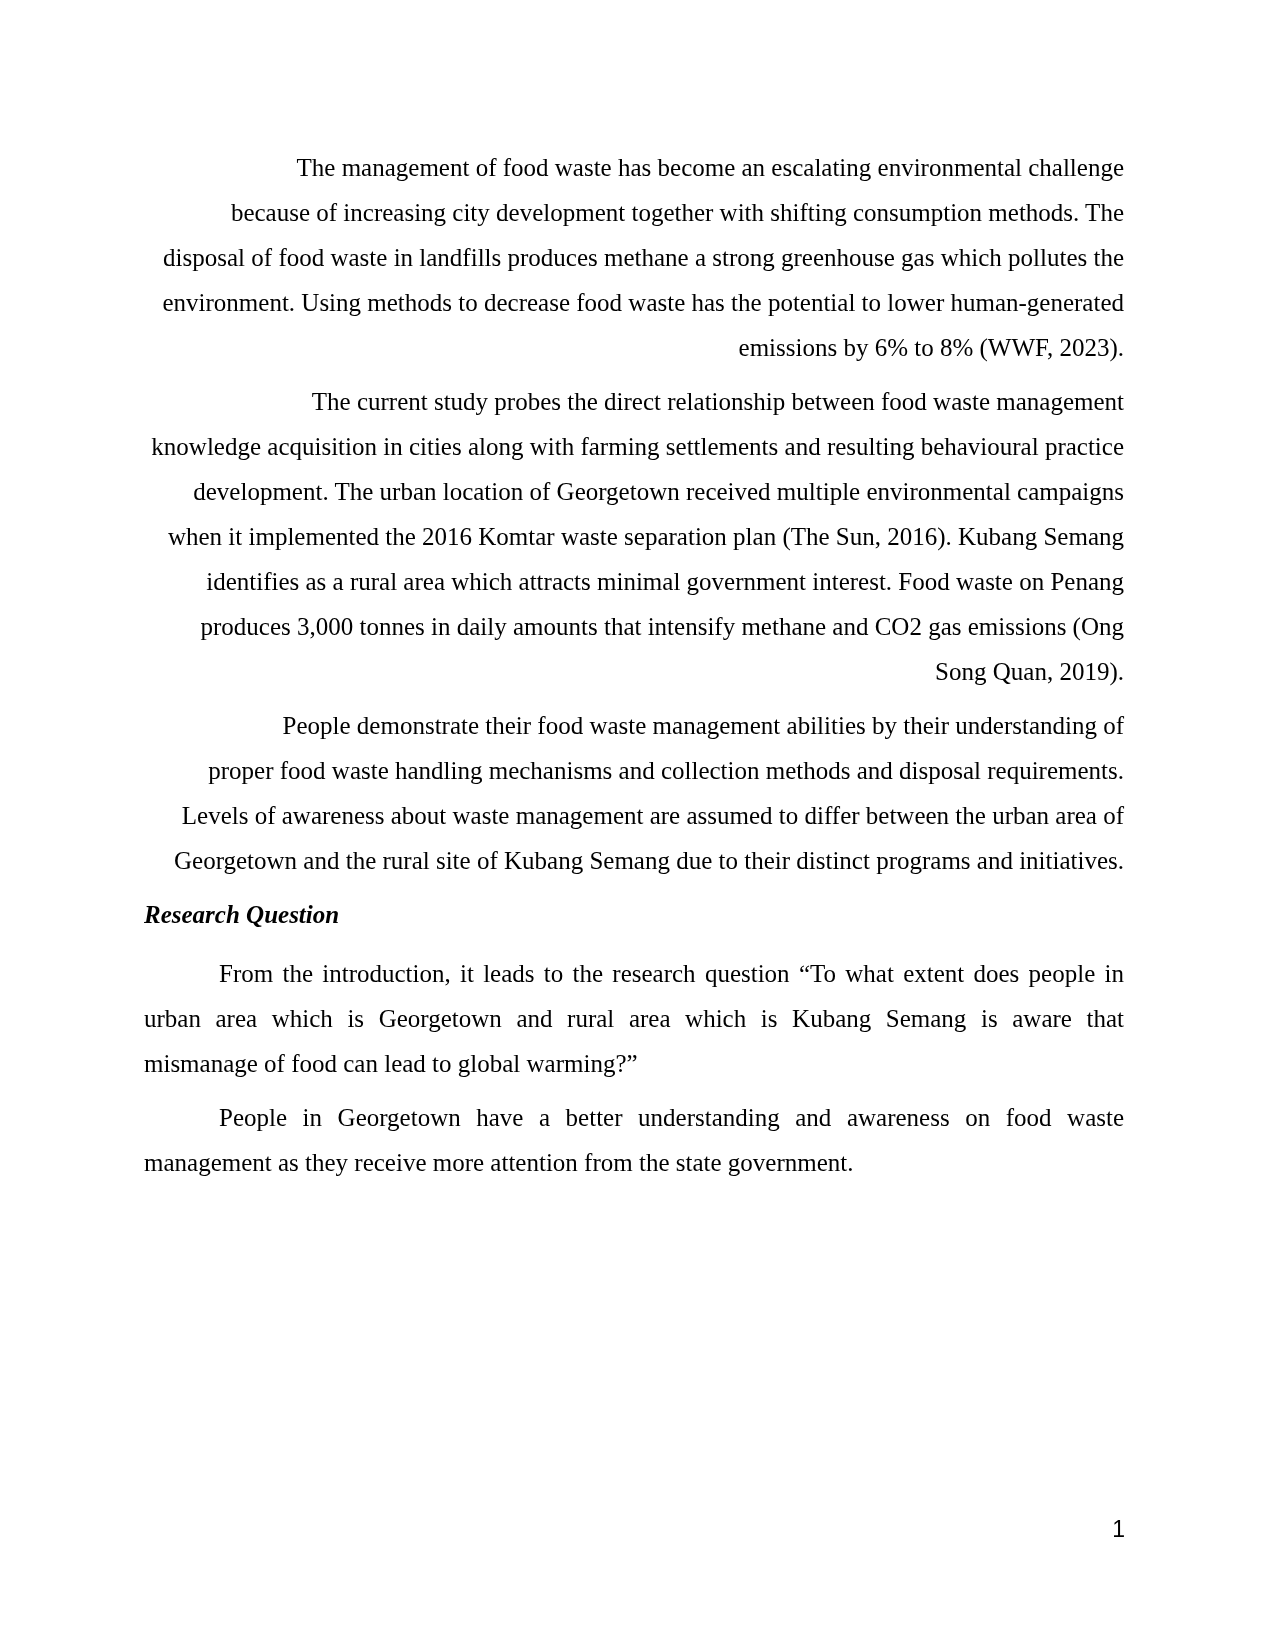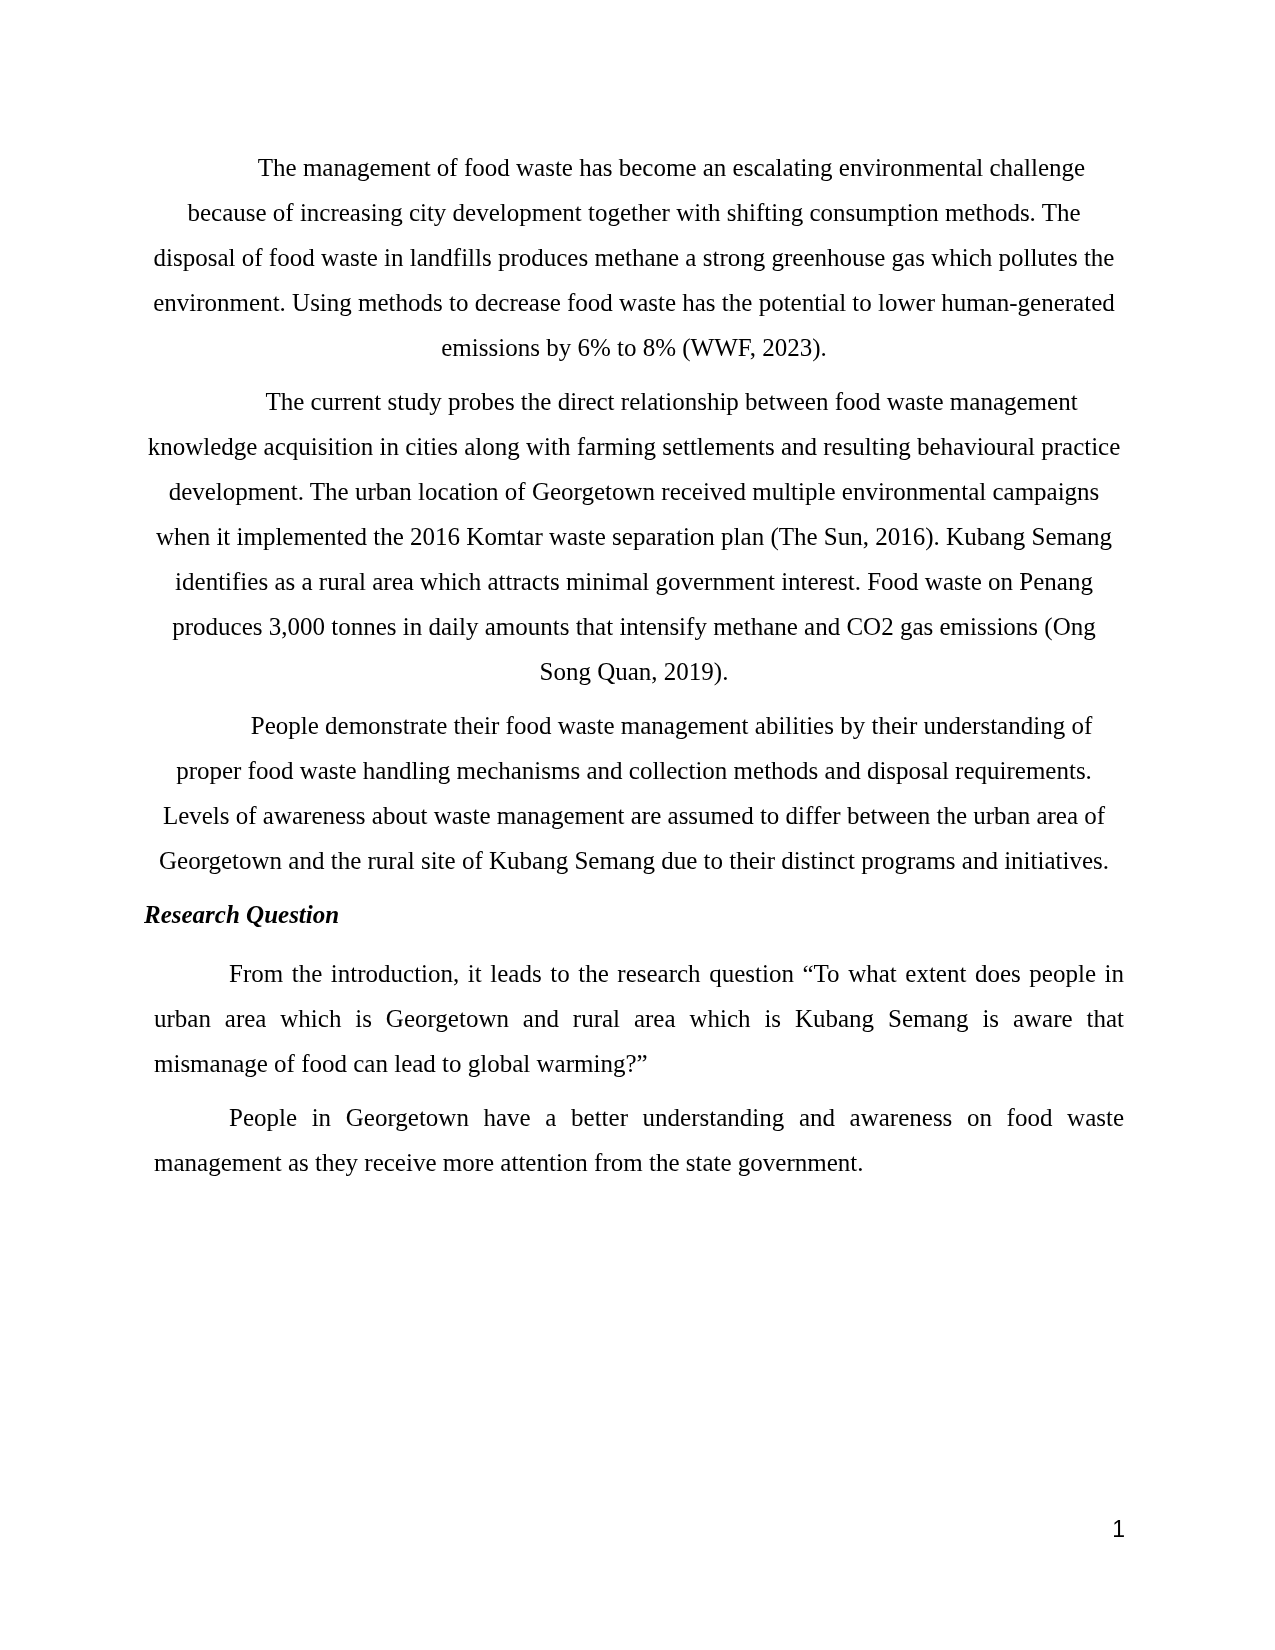--- a/index.html
+++ b/index.html
@@ -31,25 +31,24 @@
   .subheading {
     font-size: 25px;
     font-weight: bold;
     margin: 0 0 14px 0;
     line-height: 45px;
     font-style: italic;
   }
   .para {
     margin: 0 0 9px 0;
     text-indent: 75px;
-    text-align: center;
+    text-align: right;
   }
   .para.justify {
     text-align: justify;
-    margin-left: 10px;
   }
   .page-number {
     position: absolute;
     top: 1516px;
     right: 150px;
     font-family: "Liberation Sans", "DejaVu Sans", sans-serif;
     font-size: 23px;
     line-height: 27px;
     color: #000000;
   }

